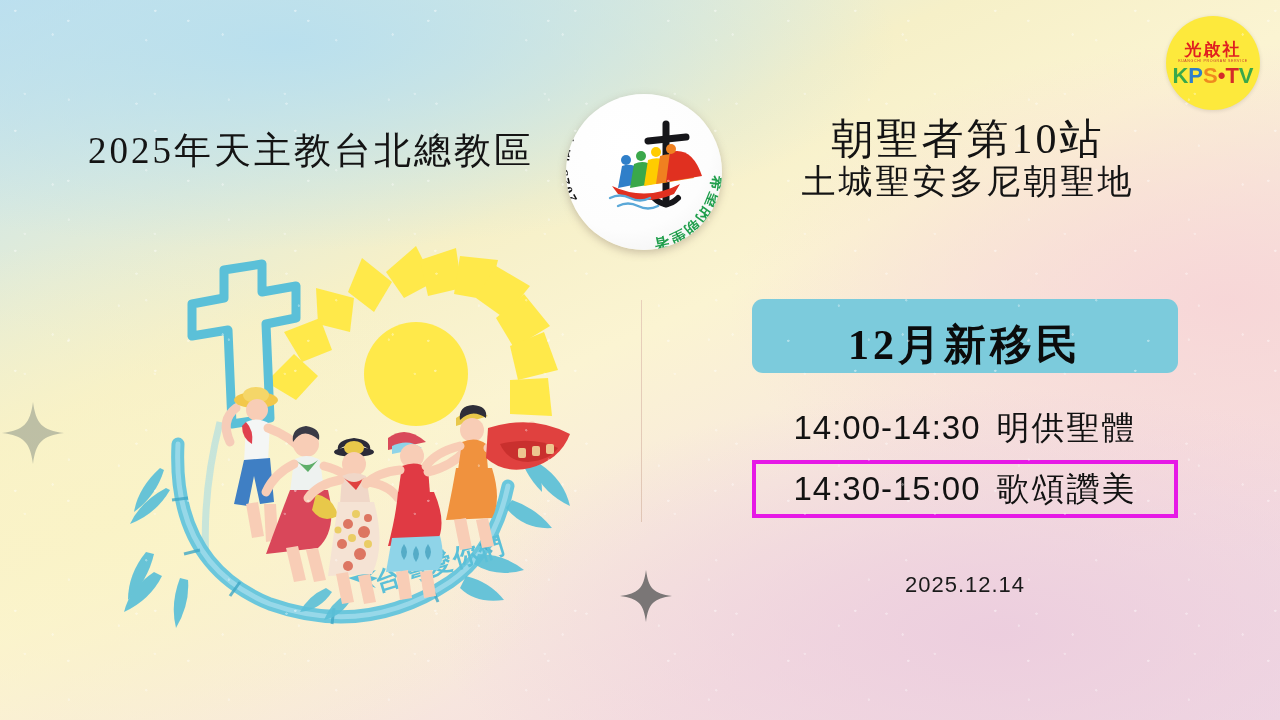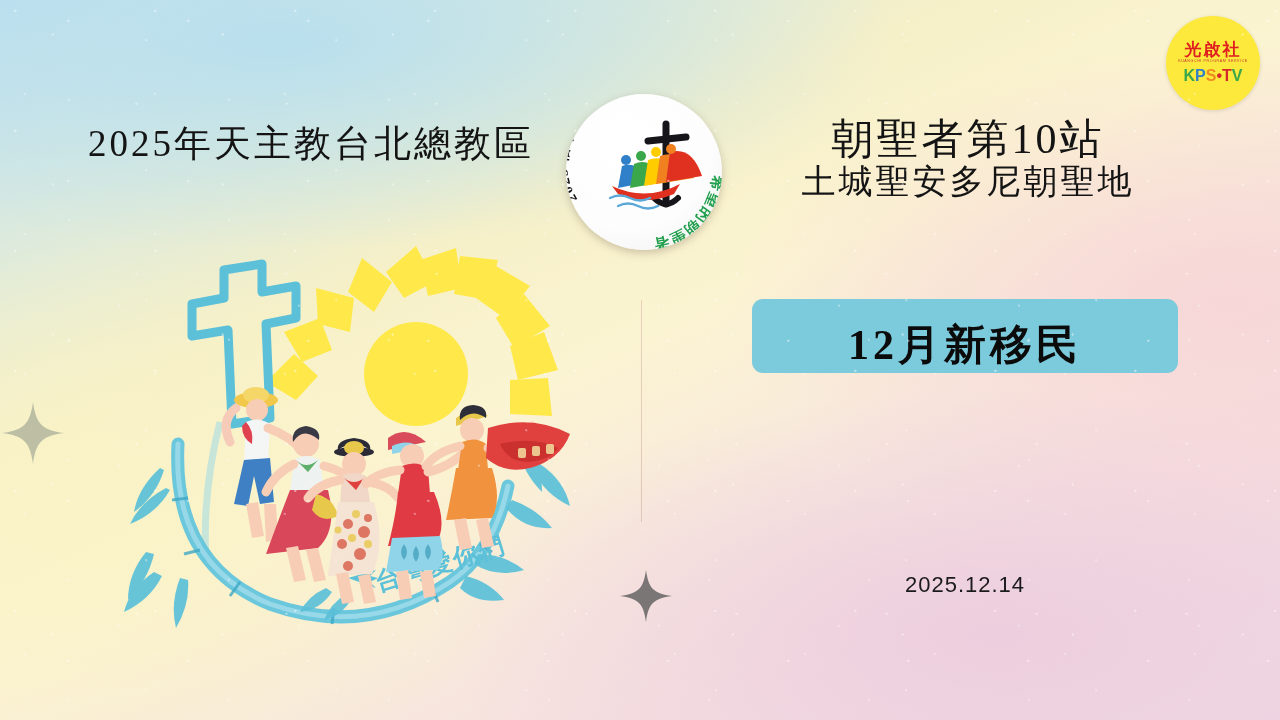--- a/index.html
+++ b/index.html
@@ -30,21 +30,21 @@
       radial-gradient(circle at 43% 83%, rgba(255,255,255,.4) 0 1px, transparent 1.4px),
       radial-gradient(circle at 66% 91%, rgba(255,255,255,.4) 0 1px, transparent 1.4px);
     background-size:140px 120px,170px 150px,120px 160px,190px 130px,150px 170px,130px 140px,160px 120px,180px 160px;
     opacity:.8;
   }
 
   .abs{position:absolute;}
 
   
   #main-title{
-    left:88px;top:119px;width:470px;
+    left:88px;top:126px;width:470px;
     font-size:37px;letter-spacing:3px;color:#141414;
     font-family:"Liberation Serif","DejaVu Serif",serif;
     font-weight:400;white-space:nowrap;
   }
   #station-block{
     left:748px;top:118px;width:440px;text-align:center;
     font-family:"Liberation Serif","DejaVu Serif",serif;
     color:#141414;letter-spacing:3px;
   }
   #station-block .ln1{font-size:42px;line-height:42px;font-family:Liberation Serif, serif;}
@@ -106,21 +106,21 @@
   }
   #kps-logo .cn{
     font-size:17px;font-weight:700;color:#e02020;letter-spacing:2px;
     font-family:"Liberation Serif","DejaVu Serif",serif;line-height:19px;
   }
   #kps-logo .sub{
     font-size:3.6px;color:#c43434;letter-spacing:.6px;line-height:5px;
     transform:scaleY(1.15);
   }
   #kps-logo .en{
-    font-size:16px;font-weight:700;letter-spacing:0px;line-height:22px;
+    font-size:22px;font-weight:700;letter-spacing:0px;line-height:22px;
     font-family:"Liberation Sans","DejaVu Sans",sans-serif;margin-top:1px;
   }
   #kps-logo .en .k{color:#3aa84a;}
   #kps-logo .en .p{color:#2f7fc9;}
   #kps-logo .en .s{color:#ef8a1f;}
   #kps-logo .en .dot{color:#d42a2a;}
   #kps-logo .en .t{color:#d42a2a;}
   #kps-logo .en .v{color:#3aa84a;}
 
   
@@ -357,16 +357,26 @@
         <path d="M356,288 l12,-2 6,28 -12,2 z" fill="#f8cdb6"></path>
       </g>
 
     </svg>
   </div>
 
   <div class="abs" id="month-banner">
     <span class="lbl">12月新移民</span>
   </div>
 
+  <div class="abs" id="schedule">
+    <div class="sched-row">
+      <span class="t">14:00-14:30</span>
+      <span class="d">明供聖體</span>
+    </div>
+    <div class="sched-row hl">
+      <span class="t">14:30-15:00</span>
+      <span class="d">歌頌讚美</span>
+    </div>
+  </div>
 
   <div class="abs" id="event-date">2025.12.14</div>
 
 </div>
 
 </body></html>

